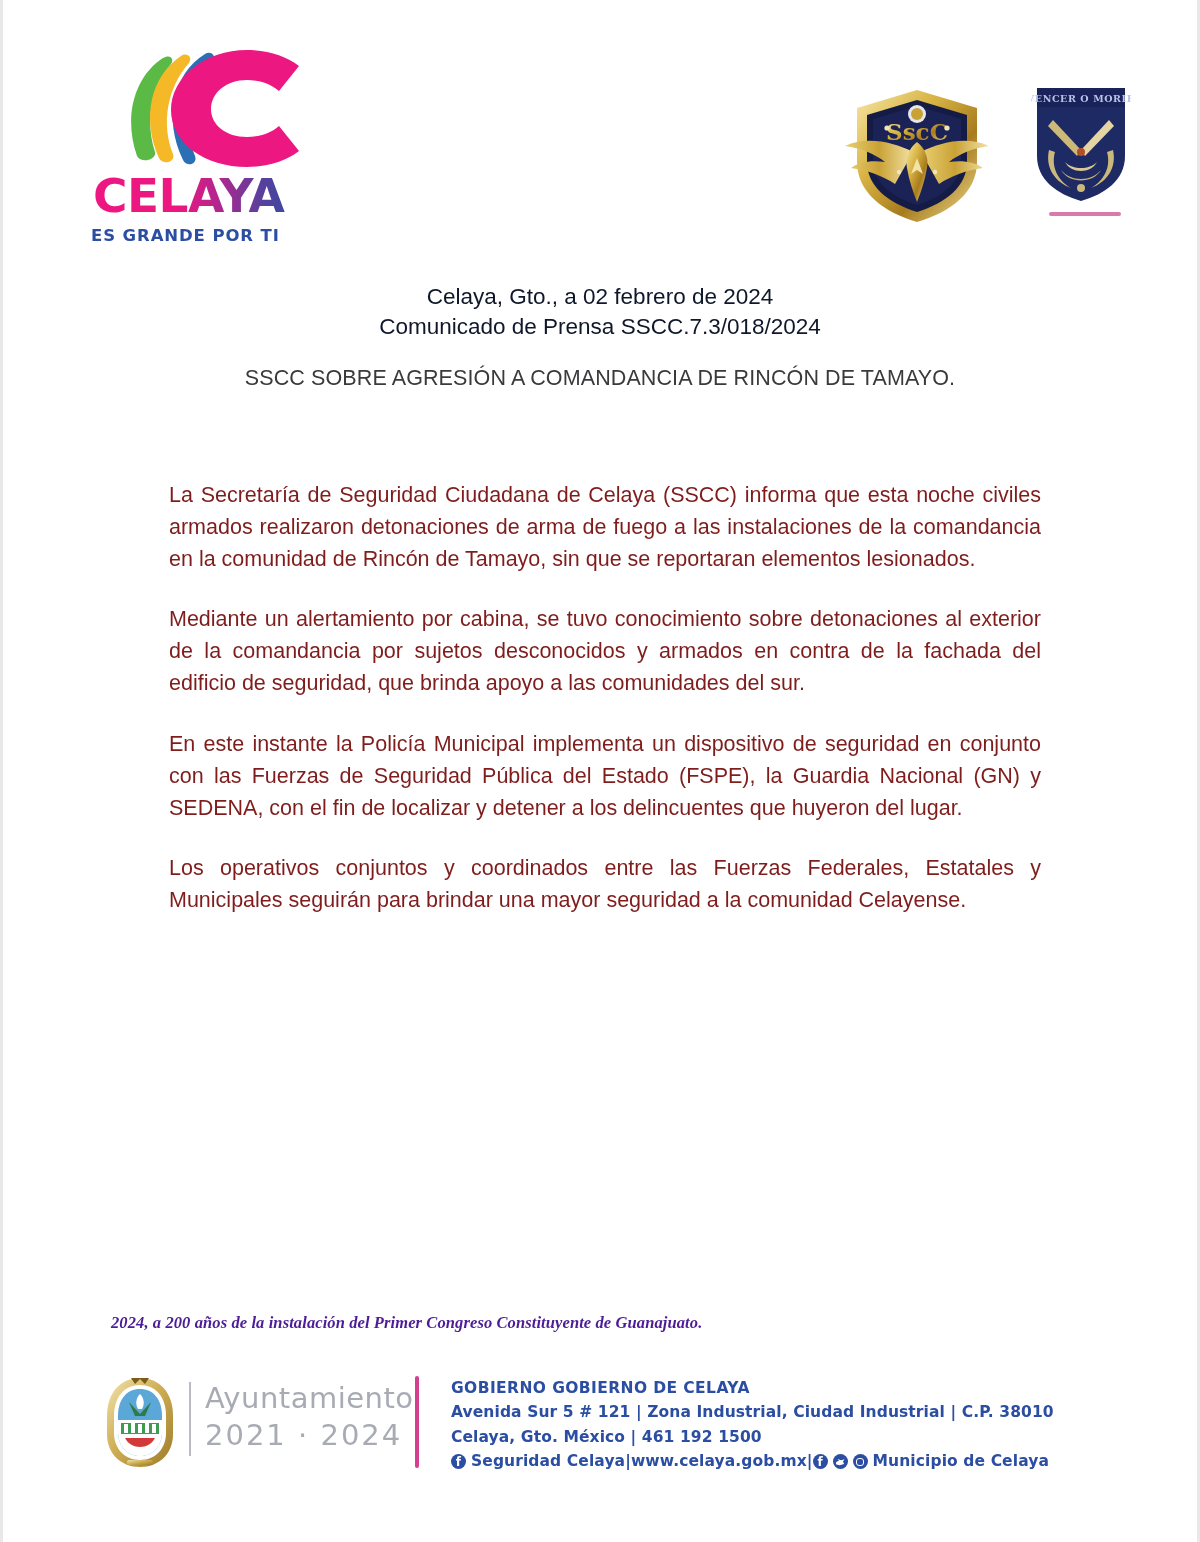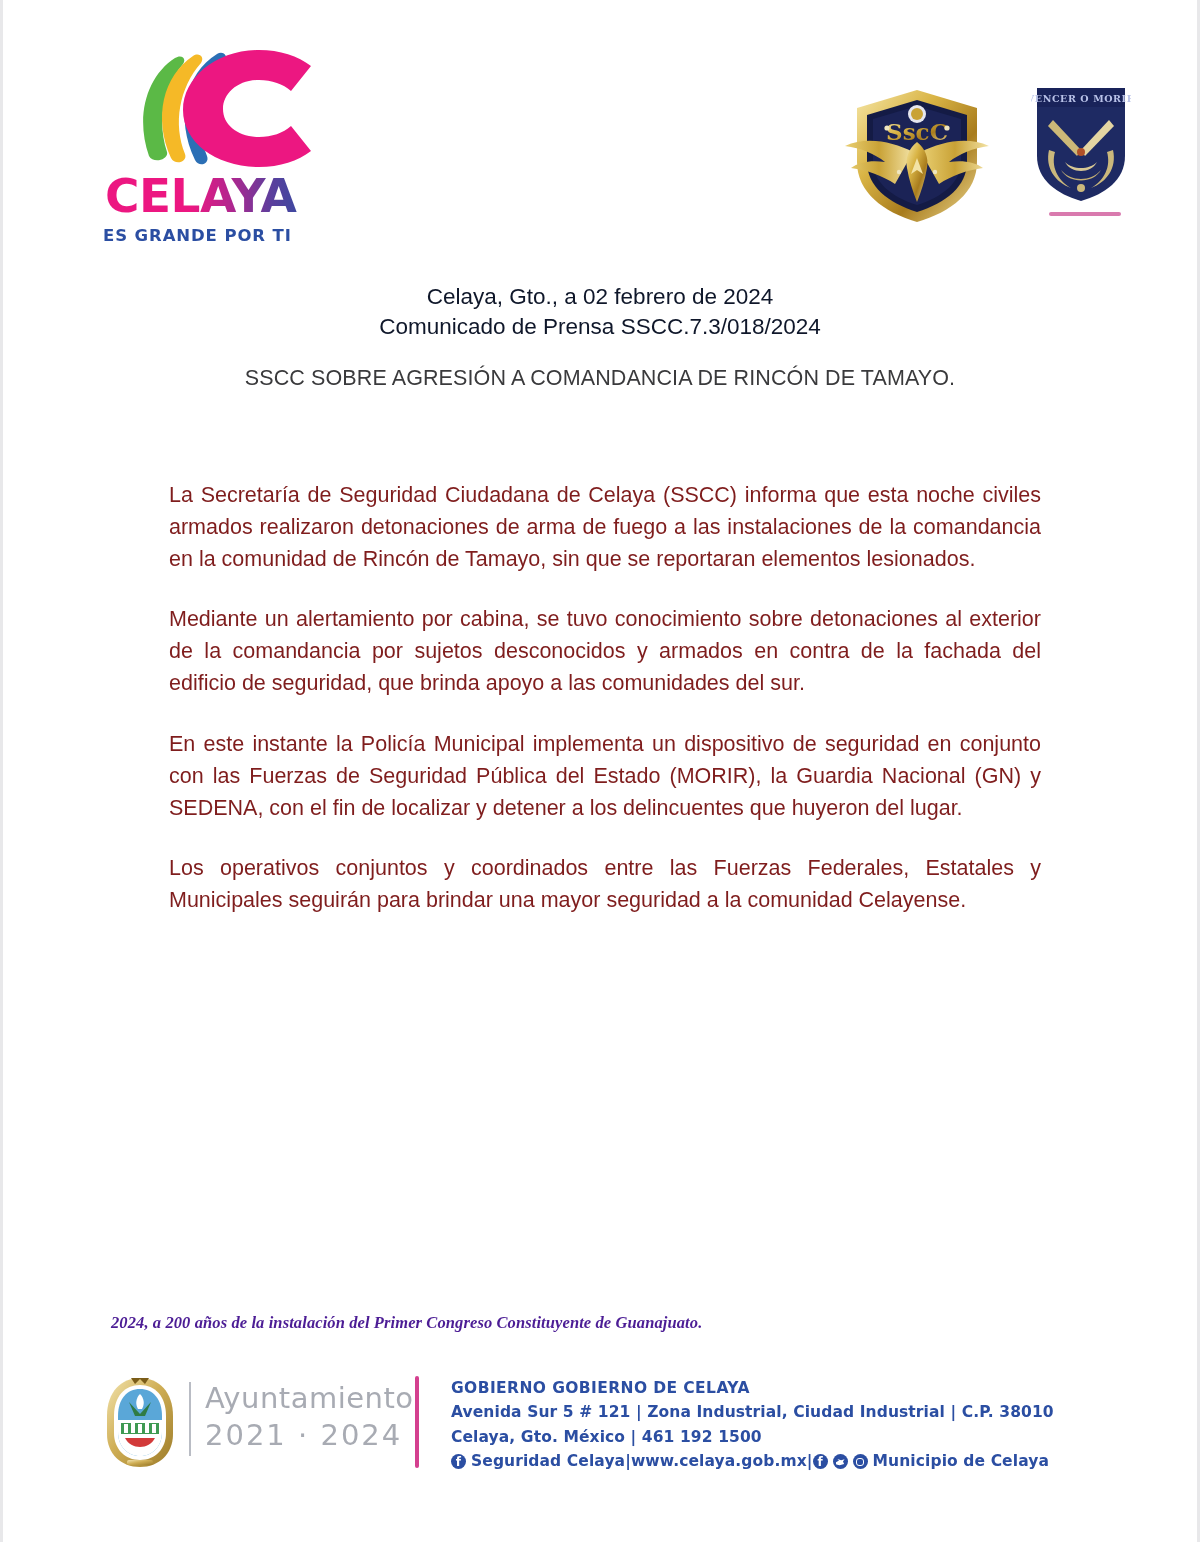--- a/index.html
+++ b/index.html
@@ -24,21 +24,21 @@
   
   .header {
     position: absolute;
     top: 0; left: 0; right: 0;
     height: 270px;
   }
 
   
   .celaya-logo {
     position: absolute;
-    left: 100px;
+    left: 88px;
     top: 48px;
     width: 240px;
   }
   .swoosh-wrap {
     position: relative;
     height: 120px;
     width: 200px;
     margin-left: 38px;
   }
   .swoosh-wrap svg { display:block; }
@@ -311,21 +311,21 @@
   <div class="doc-meta">
     <div>Celaya, Gto., a 02 febrero de 2024</div>
     <div>Comunicado de Prensa SSCC.7.3/018/2024</div>
   </div>
 
   <div class="doc-title">SSCC SOBRE AGRESIÓN A COMANDANCIA DE RINCÓN DE TAMAYO.</div>
 
   <div class="body-copy">
     <p>La Secretaría de Seguridad Ciudadana de Celaya (SSCC) informa que esta noche civiles armados realizaron detonaciones de arma de fuego a las instalaciones de la comandancia en la comunidad de Rincón de Tamayo, sin que se reportaran elementos lesionados.</p>
     <p>Mediante un alertamiento por cabina, se tuvo conocimiento sobre detonaciones al exterior de la comandancia por sujetos desconocidos y armados en contra de la fachada del edificio de seguridad, que brinda apoyo a las comunidades del sur.</p>
-    <p>En este instante la Policía Municipal implementa un dispositivo de seguridad en conjunto con las Fuerzas de Seguridad Pública del Estado (MORIR), la Guardia Nacional (GN) y SEDENA, con el fin de localizar y detener a los delincuentes que huyeron del lugar.</p>
+    <p>En este instante la Policía Municipal implementa un dispositivo de seguridad en conjunto con las Fuerzas de Seguridad Pública del Estado (FSPE), la Guardia Nacional (GN) y SEDENA, con el fin de localizar y detener a los delincuentes que huyeron del lugar.</p>
     <p>Los operativos conjuntos y coordinados entre las Fuerzas Federales, Estatales y Municipales seguirán para brindar una mayor seguridad a la comunidad Celayense.</p>
   </div>
 
   <div class="congress-line">2024, a 200 años de la instalación del Primer Congreso Constituyente de Guanajuato.</div>
 
   <div class="footer">
 
     <div class="ayto-seal">
       <svg width="78" height="94" viewBox="0 0 78 94">
         <defs>

